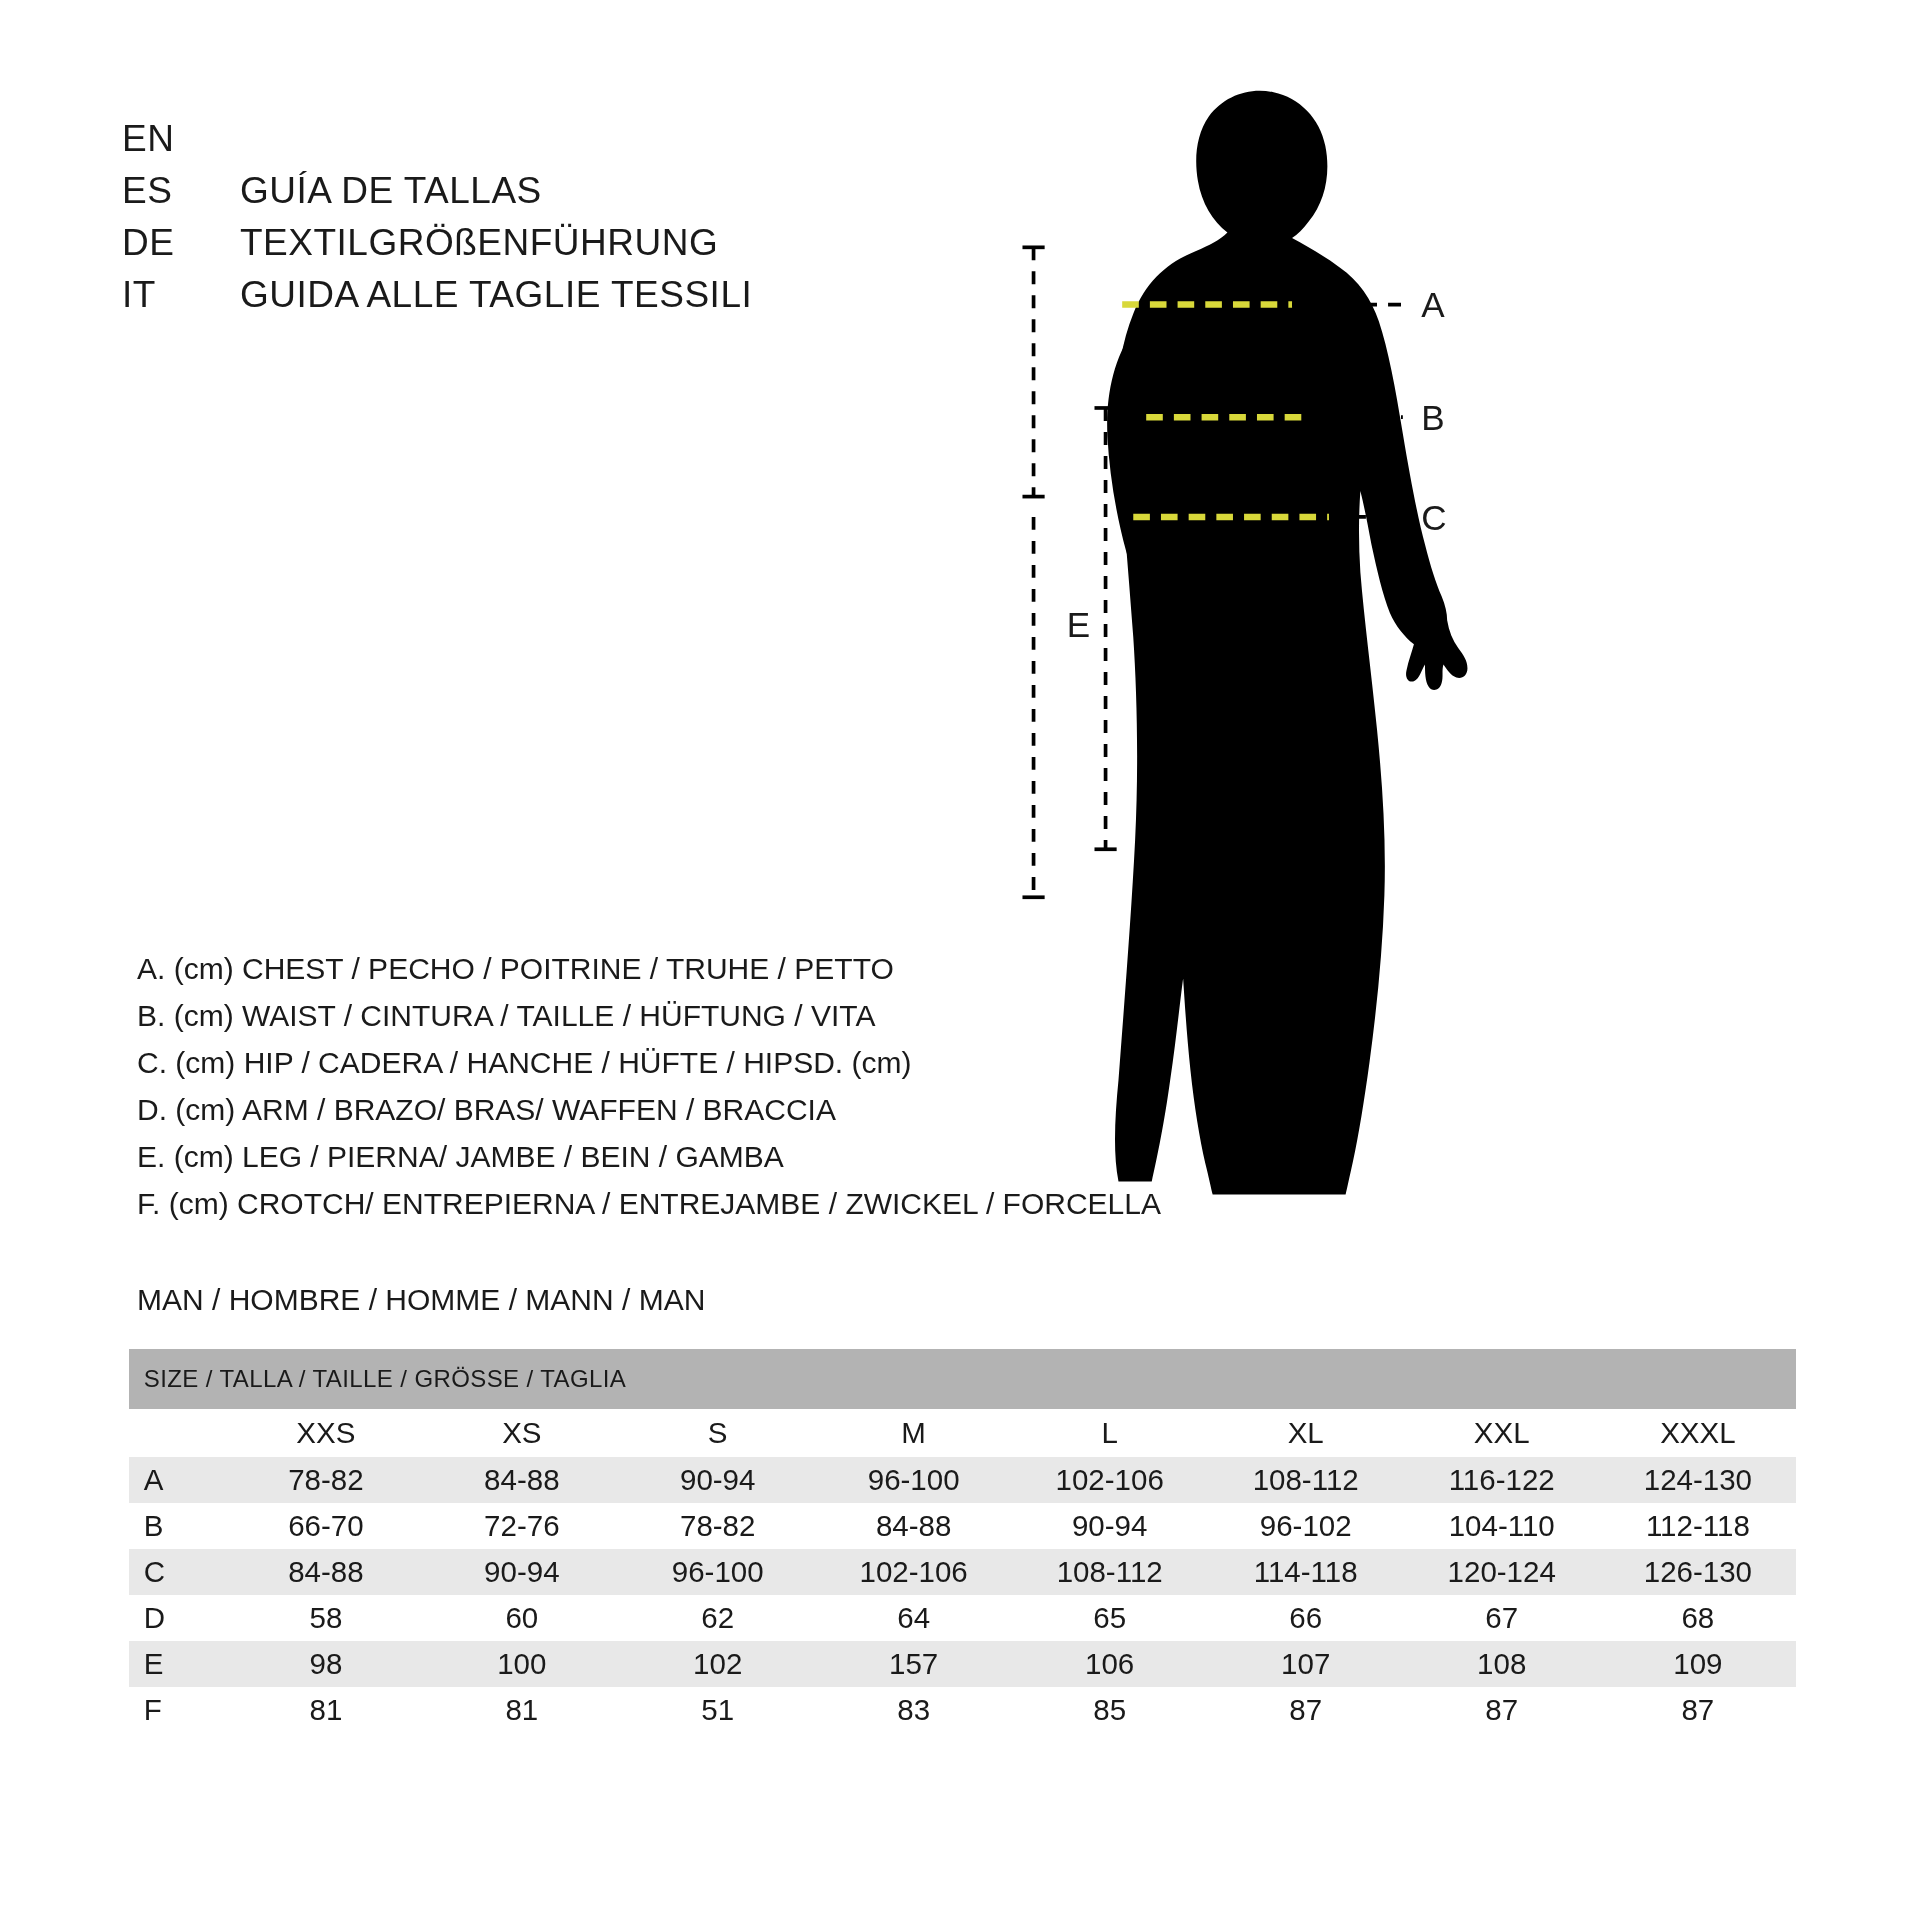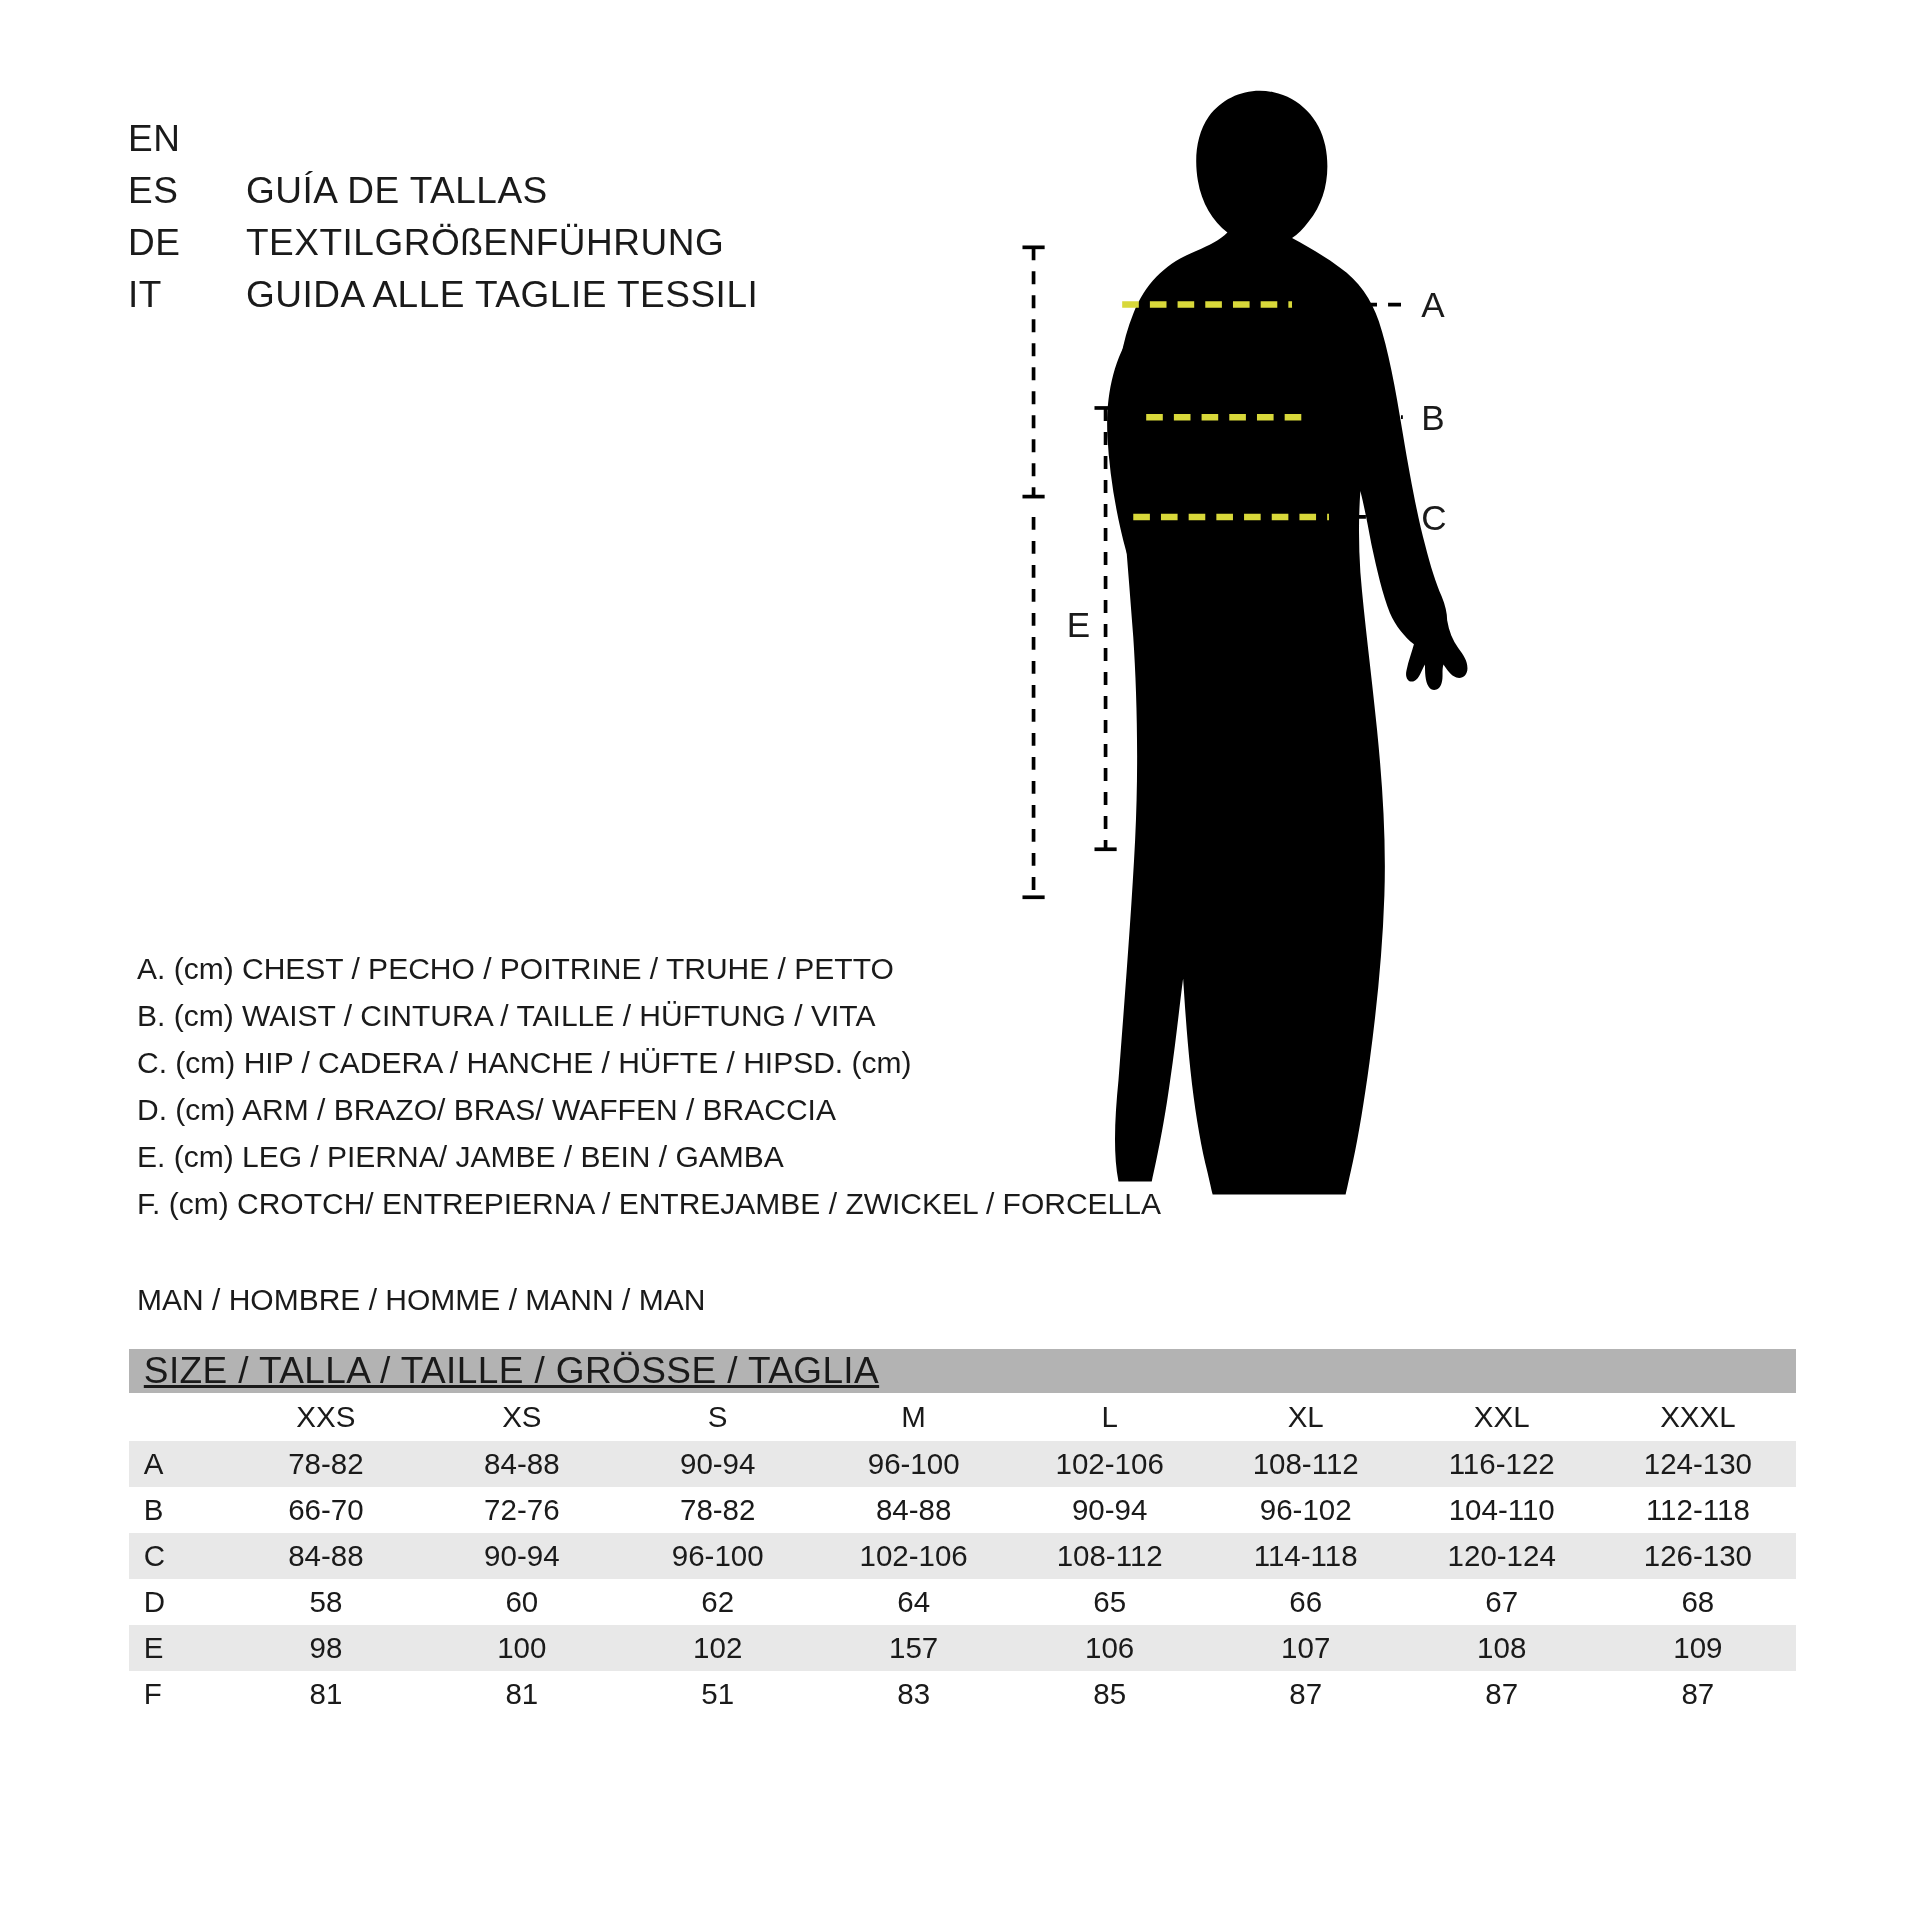--- a/index.html
+++ b/index.html
@@ -12,21 +12,21 @@
     height: 1923px;
     position: relative;
     font-family: "Liberation Sans", sans-serif;
     color: #1a1a1a;
     overflow: hidden;
   }
 
   
   .lang-block {
     position: absolute;
-    left: 128px;
+    left: 122px;
     top: 118px;
   }
   .lang-row {
     display: flex;
     align-items: baseline;
     height: 52px;
   }
   .lang-code {
     width: 118px;
     font-size: 37px;
@@ -78,24 +78,23 @@
     padding: 0;
     height: 46px;
     font-weight: normal;
     text-align: center;
     color: #1a1a1a;
   }
   .size-table tr.band-head td {
     background: #b3b3b3;
     text-align: left;
     padding-left: 14.8px;
-    height: 44px;
-    font-size: 37px;
+    height: 60px;
+    font-size: 24px;
     letter-spacing: 0.4px;
-    text-decoration: underline;
   }
   .size-table tr.head-row td {
     background: #ffffff;
     height: 48px;
   }
   .size-table tr.shaded td {
     background: #e8e8e8;
   }
   .size-table tr.plain td {
     background: #ffffff;

